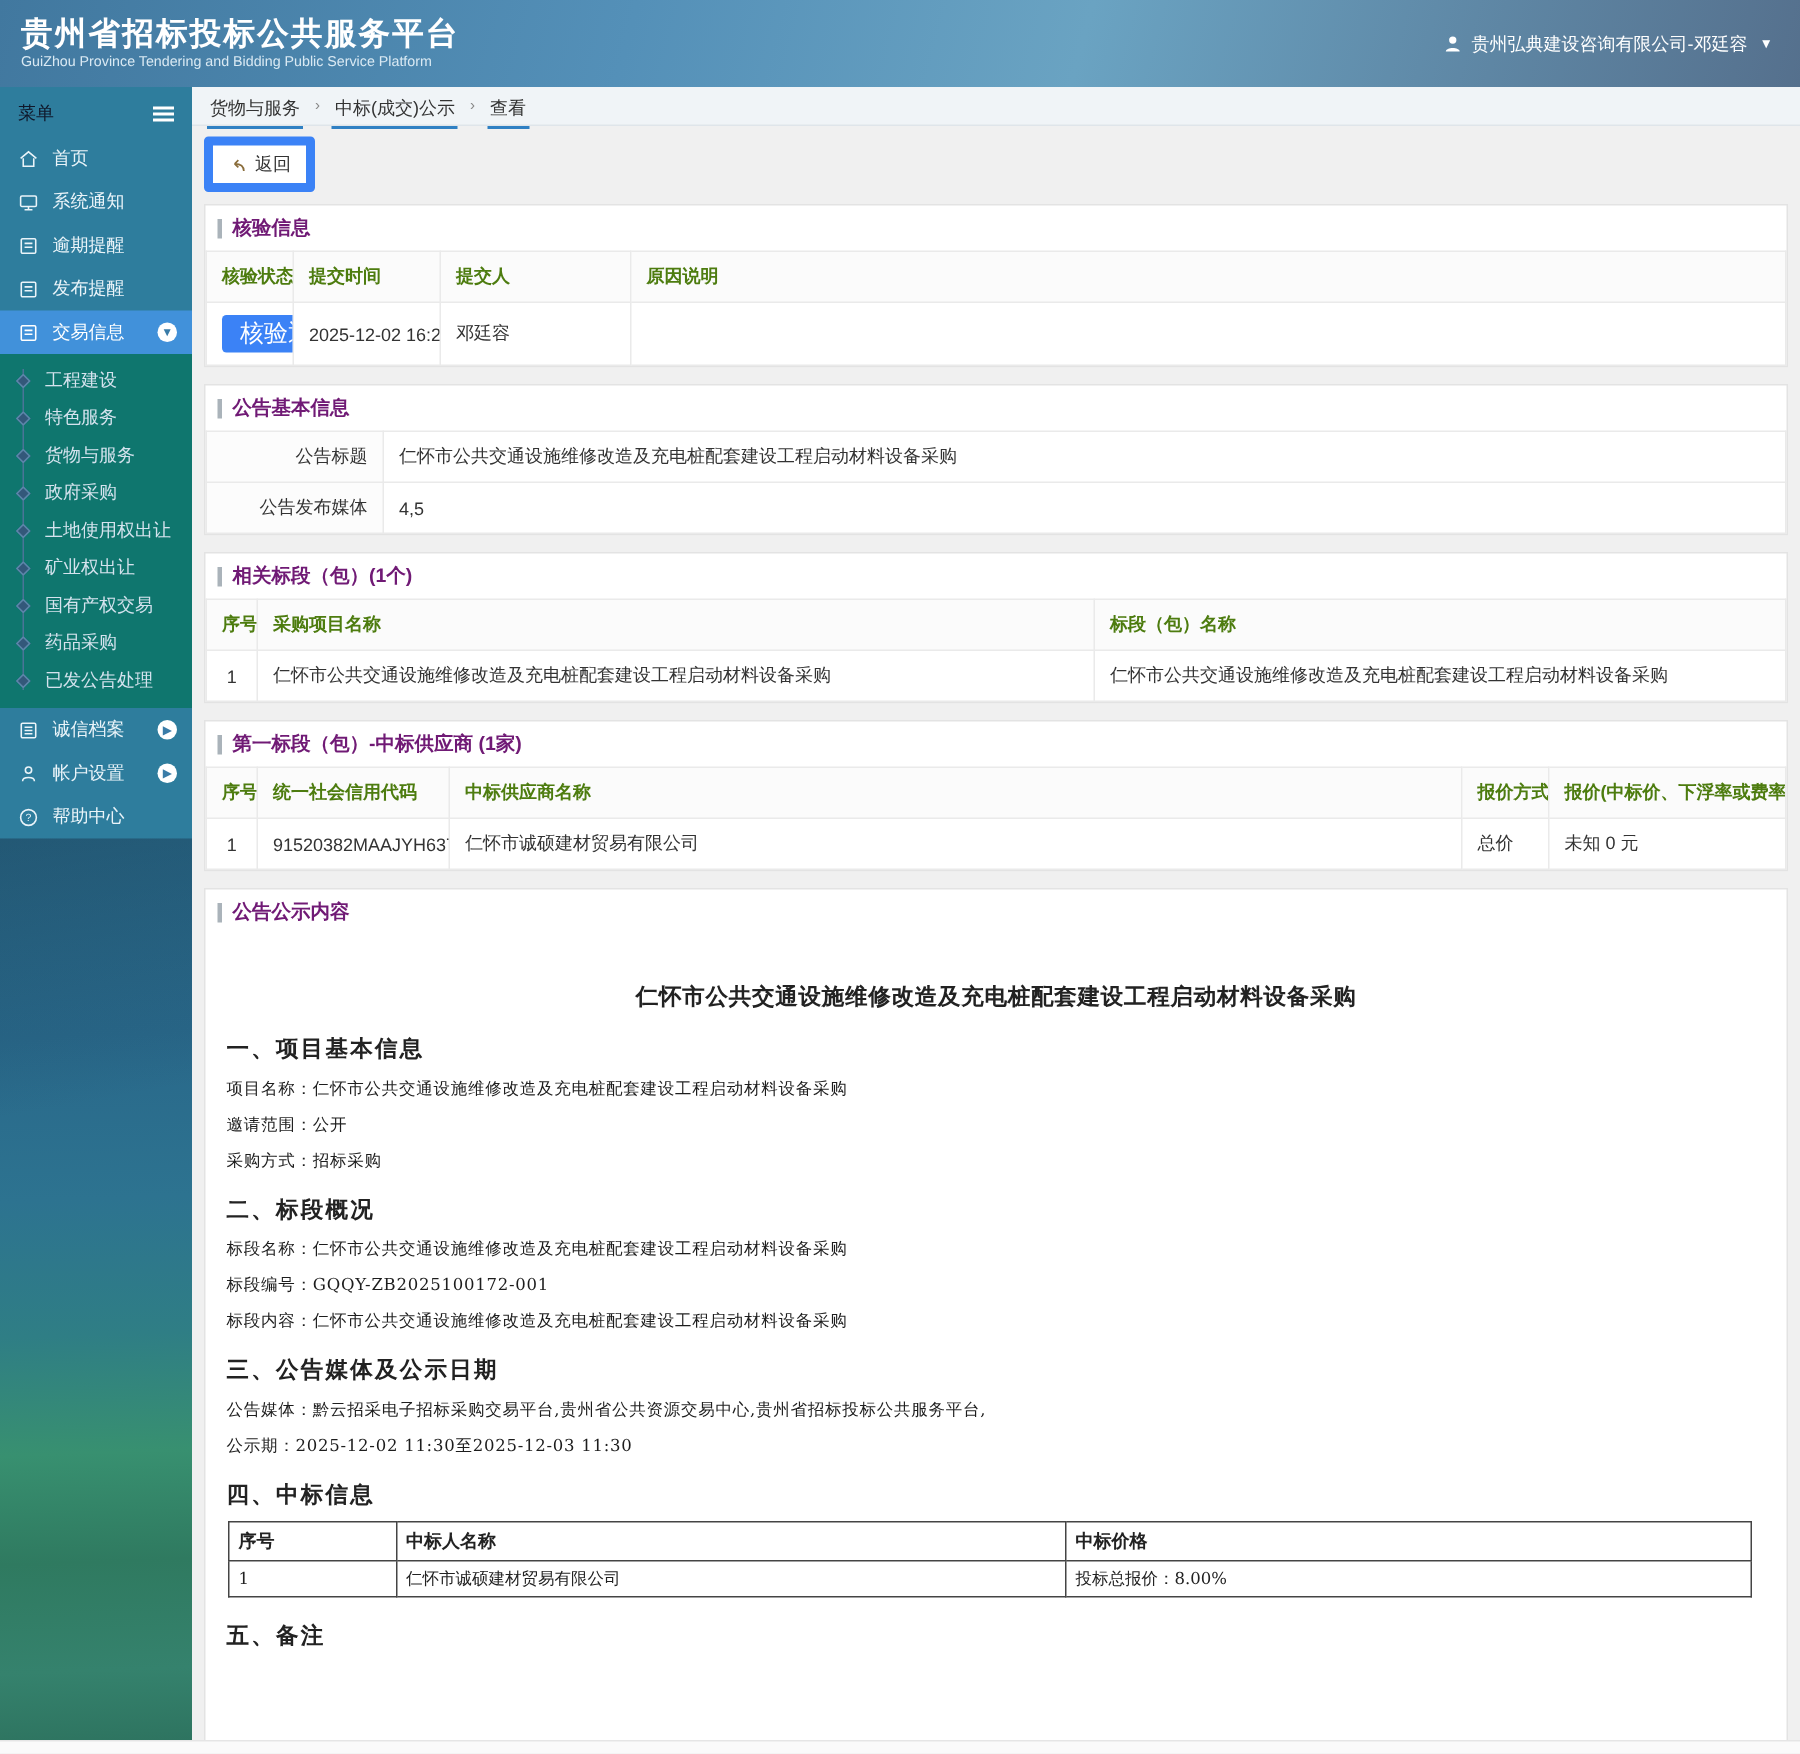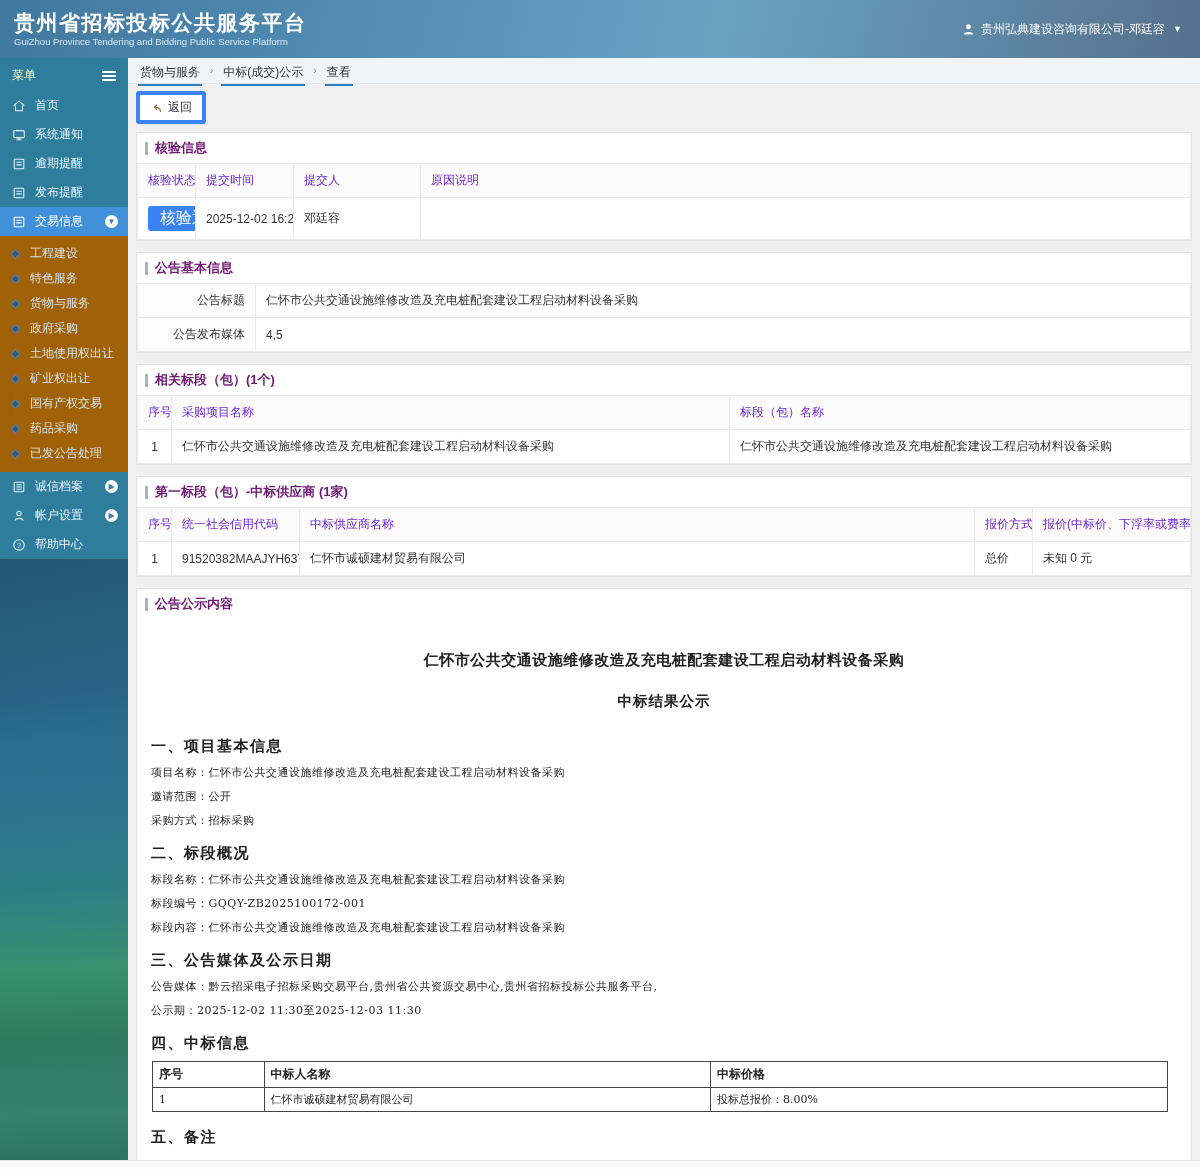--- a/index.html
+++ b/index.html
@@ -13,53 +13,53 @@
     background-color:#4e86ad; }
   .brand-title { font-size:21px; font-weight:bold; color:#fff; letter-spacing:1.5px; line-height:24px; }
   .brand-sub { font-size:9.5px; color:#d9e9f3; margin-top:1px; }
   .user-menu { display:flex; align-items:center; gap:6px; color:#fff; font-size:12px; cursor:pointer; }
   .user-menu .caret { font-size:9px; margin-left:2px; }
 
   .body-row { flex:1; display:flex; min-height:0; }
 
   
   .sidebar { width:128px; flex:0 0 128px; background:#2e7d9d; color:#e9f3f8; font-size:12px; display:flex; flex-direction:column; }
-  .menu-header { display:flex; justify-content:space-between; align-items:center; padding:9px 12px 7px 12px; color:#fef9c3; }
+  .menu-header { display:flex; justify-content:space-between; align-items:center; padding:9px 12px 7px 12px; color:#0f172a; }
   .hamburger { display:flex; flex-direction:column; gap:2px; cursor:pointer; }
   .hamburger i { display:block; width:14px; height:2px; background:#fff; }
   .nav-item { display:flex; align-items:center; gap:9px; height:29px; padding-left:12px; cursor:pointer; color:#eaf4f9; }
   .nav-item svg { flex:0 0 14px; }
   .nav-item.active { background:#4191da; color:#fff; }
   .circle-arrow { margin-left:auto; margin-right:10px; width:13px; height:13px; border-radius:50%; background:#fff; color:#3a7ca8;
     display:flex; align-items:center; justify-content:center; font-size:8px; line-height:1; }
-  .submenu { background:#a16207; position:relative; padding:5px 0 6px 0; }
+  .submenu { background:#0f766e; position:relative; padding:5px 0 6px 0; }
   .submenu::before { content:''; position:absolute; left:15px; top:10px; bottom:12px; width:1px; background:#4a7497; }
   .submenu-item { position:relative; padding:6px 4px 6px 30px; color:#d5e3ee; cursor:pointer; line-height:13px; }
   .submenu-item::before { content:''; position:absolute; left:12px; top:50%; width:5px; height:5px; background:#33587a;
     border:1px solid #5c87aa; transform:translateY(-50%) rotate(45deg); }
   .scenic { flex:1; background:
     linear-gradient(170deg, rgba(20,50,70,.35) 0%, rgba(20,50,70,0) 30%),
     linear-gradient(178deg,#2b6d8e 0%,#29688a 22%,#2d7390 40%,#2f7e85 55%,#389070 68%,#2f7a60 80%,#35826d 92%,#2e7460 100%); }
 
   
   .content { flex:1; display:flex; flex-direction:column; background:#f0f0f0; min-width:0; }
   .breadcrumb-bar { background:#f0f4f7; border-bottom:1px solid #dfe5ea; padding:6px 10px 0 10px; height:26px; display:flex; align-items:flex-start; gap:8px; font-size:12px; color:#333; }
   .crumb { border-bottom:2px solid #2f80c3; padding:0 2px 3px 2px; cursor:pointer; white-space:nowrap; }
   .crumb-sep { color:#888; font-size:10px; padding-top:1px; }
   .toolbar { padding:7px 8px 6px 8px; }
-  .back-btn { display:inline-flex; align-items:center; gap:5px; background:#fff; border:4px solid #3b82f6; border-radius:3px;
+  .back-btn { display:inline-flex; align-items:center; gap:5px; background:#fff; border:6px solid #3b82f6; border-radius:3px;
     padding:4px 10px; font-size:12px; color:#333; cursor:pointer; font-family:inherit; }
   .main-pad { padding:2px 8px 8px 8px; flex:1; overflow:hidden; }
 
   .panel { background:#fff; border:1px solid #e3e3e3; margin-bottom:11px; }
   .panel-title { display:flex; align-items:center; padding:6px 8px; font-size:13px; font-weight:bold; color:#701a75; }
   .title-bar { width:3px; height:13px; background:#aab3ba; margin-right:7px; }
 
   table.grid { width:100%; border-collapse:collapse; font-size:12px; table-layout:fixed; }
-  table.grid th { background:#fbfbfb; color:#6d28d9; font-weight:normal; text-align:left; padding:8px 10px; border:1px solid #eaeaea; overflow:hidden; white-space:nowrap; }
+  table.grid th { background:#fbfbfb; color:#4d7c0f; font-weight:bold; text-align:left; padding:8px 10px; border:1px solid #eaeaea; overflow:hidden; white-space:nowrap; }
   table.grid td { color:#333; padding:8px 10px; border:1px solid #eaeaea; overflow:hidden; white-space:nowrap; }
   td.lbl { width:118px; text-align:right; color:#666; background:#fcfcfc;font-family:Liberation Mono, monospace; }
   .badge { display:inline-block; background:#3b82f6; color:#fff; font-size:16px; padding:2px 12px; border-radius:3px; }
 
   
   .doc { font-family:"DejaVu Serif","Liberation Serif",serif; color:#222; padding:14px 14px 46px 14px; }
   .doc-title { text-align:center; font-size:15px; font-weight:bold; margin-top:18px; letter-spacing:.5px; }
   .doc-subtitle { text-align:center; font-size:14.5px; font-weight:bold; margin:22px 0 26px 0; letter-spacing:1px; }
   .doc-h { font-size:15px; font-weight:bold; letter-spacing:1.5px; margin:16px 0 8px 0; }
   .doc-line { font-size:11px; letter-spacing:.5px; margin:9px 0; color:#1d1d1d; }
@@ -331,21 +331,20 @@
             </table>
         </section>
 
         <section class="panel" style="min-height:706px;">
           <div class="panel-title">
             <span class="title-bar"></span>
             <span>公告公示内容</span>
           </div>
           <div class="doc">
             <div class="doc-title">仁怀市公共交通设施维修改造及充电桩配套建设工程启动材料设备采购</div>
-            <div class="doc-subtitle">中标结果公示</div>
 
             <div class="doc-h">一、项目基本信息</div>
             <div class="doc-line">项目名称：仁怀市公共交通设施维修改造及充电桩配套建设工程启动材料设备采购</div>
             <div class="doc-line">邀请范围：公开</div>
             <div class="doc-line">采购方式：招标采购</div>
 
             <div class="doc-h">二、标段概况</div>
             <div class="doc-line">标段名称：仁怀市公共交通设施维修改造及充电桩配套建设工程启动材料设备采购</div>
             <div class="doc-line">标段编号：GQQY-ZB2025100172-001</div>
             <div class="doc-line">标段内容：仁怀市公共交通设施维修改造及充电桩配套建设工程启动材料设备采购</div>

